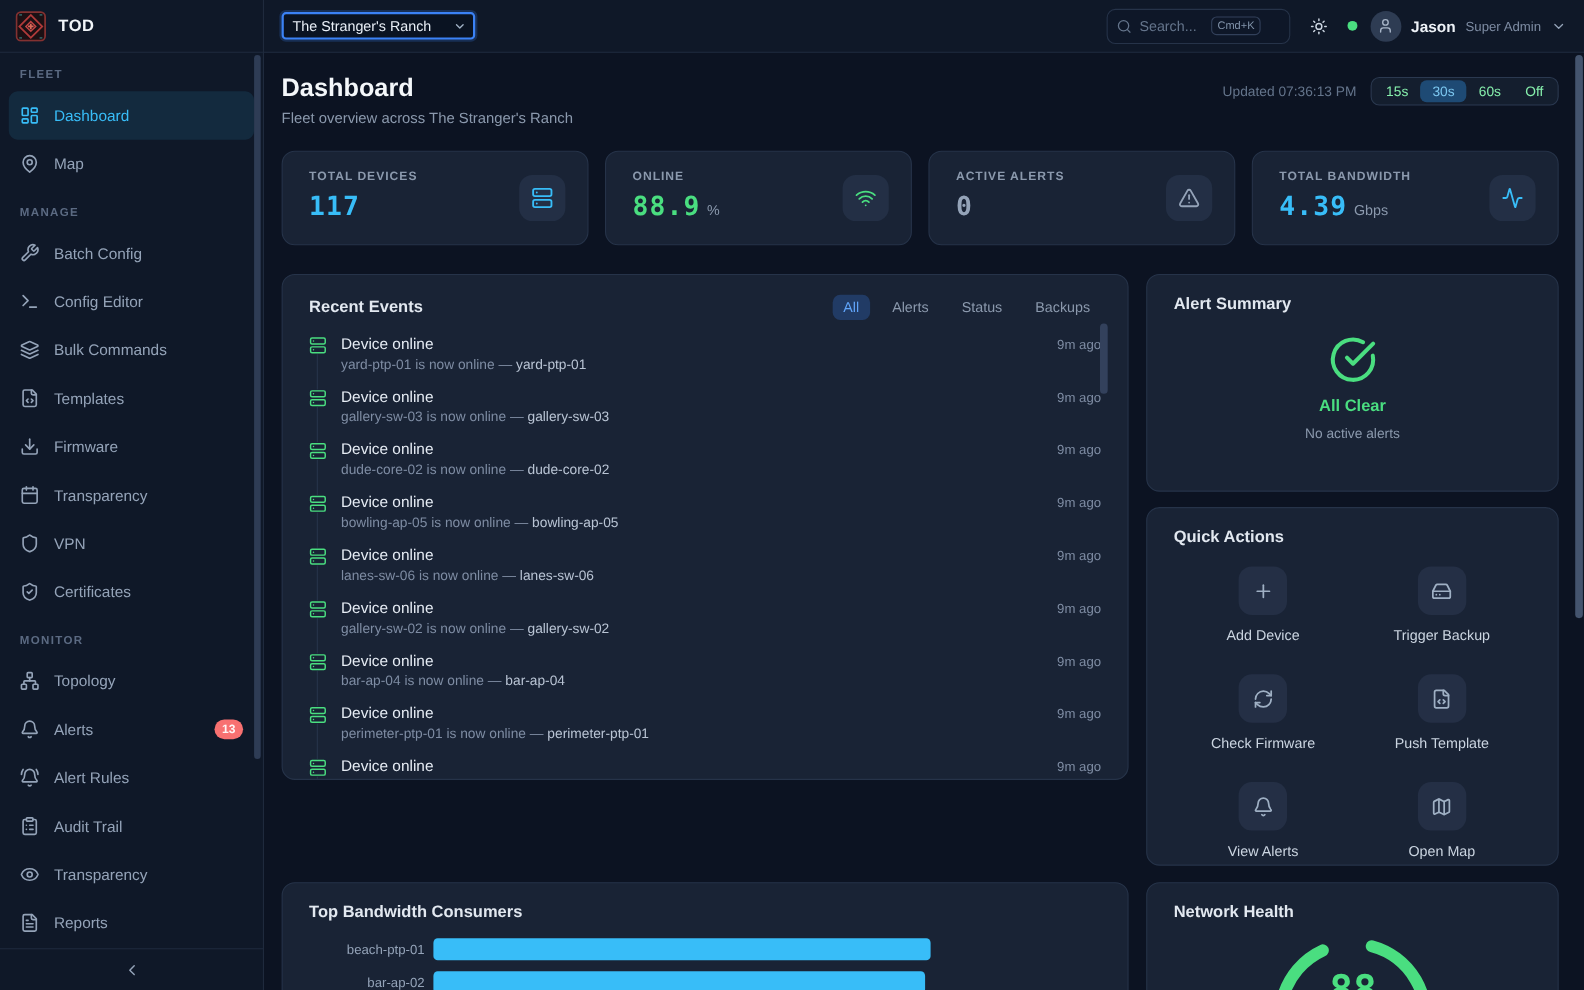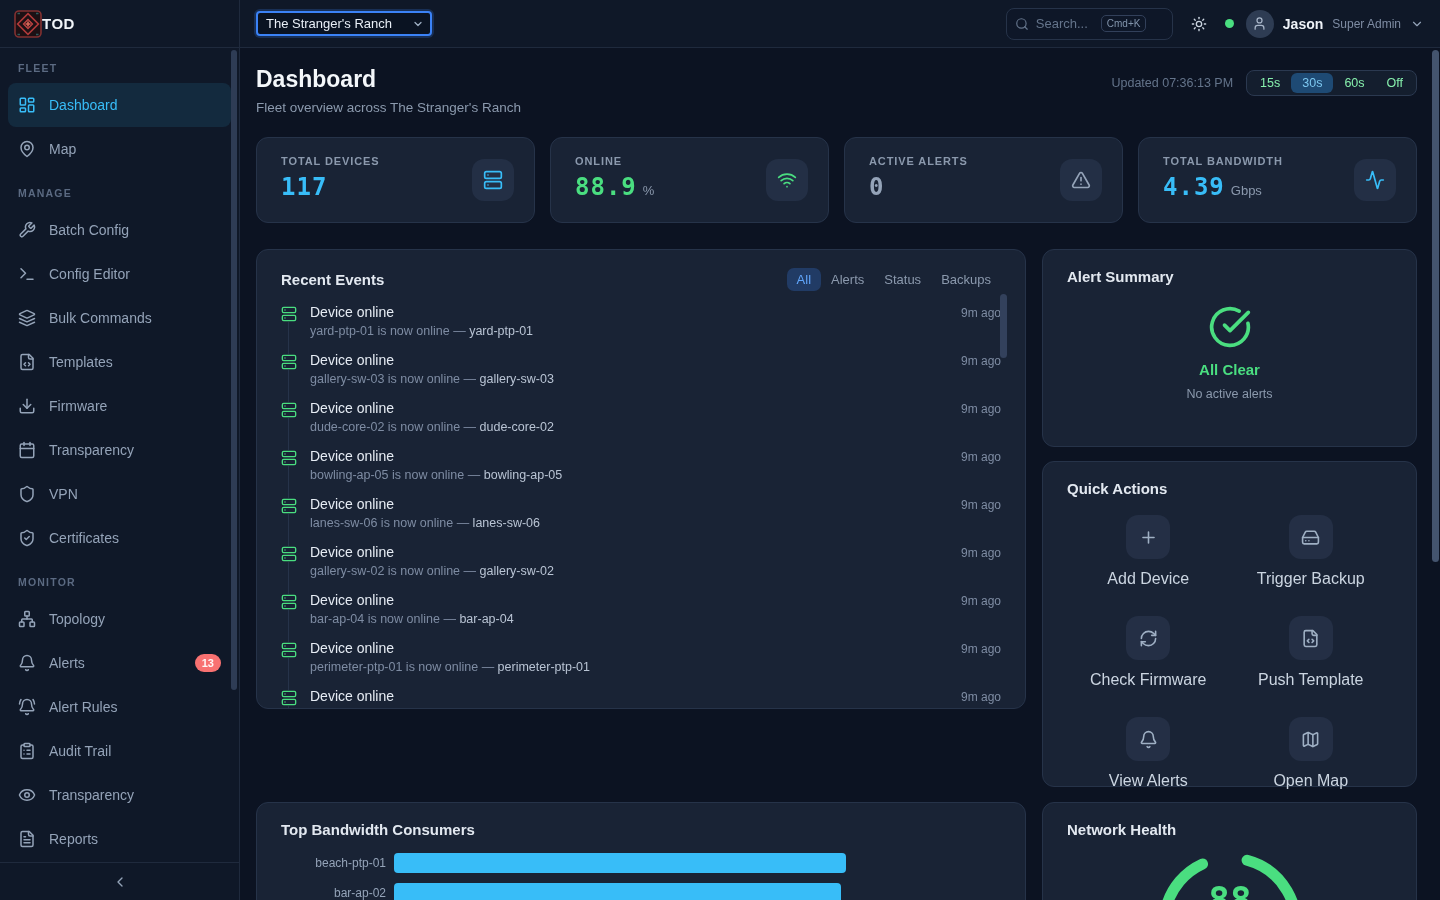--- a/index.html
+++ b/index.html
@@ -2,21 +2,21 @@
 <html><head>
 <meta charset="utf-8">
 <style>
   * { margin:0; padding:0; box-sizing:border-box; }
   html,body { width:1440px; height:900px; overflow:hidden; }
   body { background:#0c1322; font-family:"Liberation Sans",sans-serif; color:#e2e8f0; font-size:14px; }
   .app { display:flex; height:100%; }
 
   
   .sidebar { width:240px; flex:none; background:#0f1828; border-right:1px solid #1f2a3d; display:flex; flex-direction:column; position:relative; }
-  .sidebar-header { height:48px; flex:none; display:flex; align-items:center; gap:0; padding:0 14px; border-bottom:1px solid #1f2a3d; }
+  .sidebar-header { height:48px; flex:none; display:flex; align-items:center; gap:11px; padding:0 14px; border-bottom:1px solid #1f2a3d; }
   .brand-name { font-weight:700; font-size:15px; letter-spacing:.5px; color:#f1f5f9; }
   .sidebar-nav { flex:1; overflow:hidden; padding:14px 8px 0; }
   .section-label { font-size:10.5px; font-weight:700; letter-spacing:1.2px; color:#5b6a82; padding:0 10px; margin:16px 0 9px; }
   .section-label:first-child { margin-top:0; }
   .nav-item { display:flex; align-items:center; gap:13px; height:44px; padding:0 10px; border-radius:8px; color:#94a3b8; font-size:14px; cursor:pointer; }
   .nav-item svg { width:18px; height:18px; flex:none; }
   .nav-item.active { background:rgba(56,189,248,.11); color:#38bdf8; }
   .badge { margin-left:auto; background:#f87171; color:#fff5f5; font-size:11px; font-weight:700; border-radius:999px; padding:2px 7px; line-height:14px; }
   .sidebar-footer { height:38px; flex:none; border-top:1px solid #1f2a3d; display:flex; align-items:center; justify-content:center; color:#94a3b8; cursor:pointer; }
   .sidebar-footer svg { width:16px; height:16px; }
@@ -62,21 +62,21 @@
   .stat-unit { font-size:13px; color:#8b99ad; }
   .stat-chip { position:absolute; right:20px; top:50%; transform:translateY(-50%); width:42px; height:42px; border-radius:12px; background:#232f45; display:flex; align-items:center; justify-content:center; }
   .stat-chip svg { width:20px; height:20px; }
 
   .grid { display:grid; grid-template-columns:770px 1fr; gap:15px 16px; align-items:start; }
   .card { background:#192335; border:1px solid #263349; border-radius:12px; }
 
   .events-card { height:460px; padding:18px 24px 0; overflow:hidden; position:relative; }
   .events-head { display:flex; align-items:center; margin-bottom:13px; }
   .card-title { font-size:15px; font-weight:600; color:#e2e8f0; }
-  .event-tabs { margin-left:auto; display:flex; gap:0; align-items:flex-end; }
+  .event-tabs { margin-left:auto; display:flex; gap:10px; align-items:flex-end; }
   .tab { font-size:13px; color:#8b99ad; padding:4px 10px; border-radius:7px; cursor:pointer; }
   .tab.active { background:rgba(59,130,246,.25); color:#60a5fa; }
   .events-list { position:relative; }
   .events-list::before { content:''; position:absolute; left:7px; top:12px; bottom:10px; width:1px; background:#26334a; }
   .event-row { position:relative; height:48px; }
   .event-icon { position:absolute; left:0; top:2px; width:16px; height:16px; color:#4ade80; background:#192335; z-index:1; }
   .event-icon svg { width:16px; height:16px; display:block; }
   .event-title { margin-left:29px; font-size:14px; font-weight:500; color:#e6ecf4; line-height:17px; }
   .event-sub { margin-left:29px; font-size:12.5px; color:#7e8ca3; margin-top:3px; white-space:nowrap; }
   .event-sub .dev { color:#b9c4d4; }
@@ -89,21 +89,21 @@
   .as-icon { width:44px; height:44px; color:#4ade80; }
   .as-icon svg { width:44px; height:44px; }
   .as-status { margin-top:12px; font-size:15px; font-weight:600; color:#4ade80; }
   .as-detail { margin-top:9px; font-size:12.5px; color:#8b99ad; }
 
   .quick-actions { height:326px; padding:18px 24px; }
   .qa-grid { margin-top:18px; display:grid; grid-template-columns:1fr 1fr; row-gap:28px; }
   .qa-item { display:flex; flex-direction:column; align-items:center; gap:11px; cursor:pointer; }
   .qa-chip { width:44px; height:44px; border-radius:12px; background:#242f45; display:flex; align-items:center; justify-content:center; color:#9fb0c4; }
   .qa-chip svg { width:19px; height:19px; }
-  .qa-label { font-size:16px; color:#cbd5e1; }
+  .qa-label { font-size:13px; color:#cbd5e1; }
 
   .bandwidth-card { height:240px; padding:18px 24px; }
   .bw-rows { margin-top:15px; }
   .bw-row { display:flex; align-items:center; height:20px; margin-bottom:10px; }
   .bw-label { width:105px; text-align:right; font-size:12px; color:#94a3b8; margin-right:8px; flex:none; }
   .bw-bar { height:20px; border-radius:4px; }
 
   .health-card { height:240px; padding:18px 24px; }
   .gauge { display:block; margin:6px auto 0; }
   .gauge-value { font-family:"DejaVu Sans Mono",monospace; font-weight:700; }

